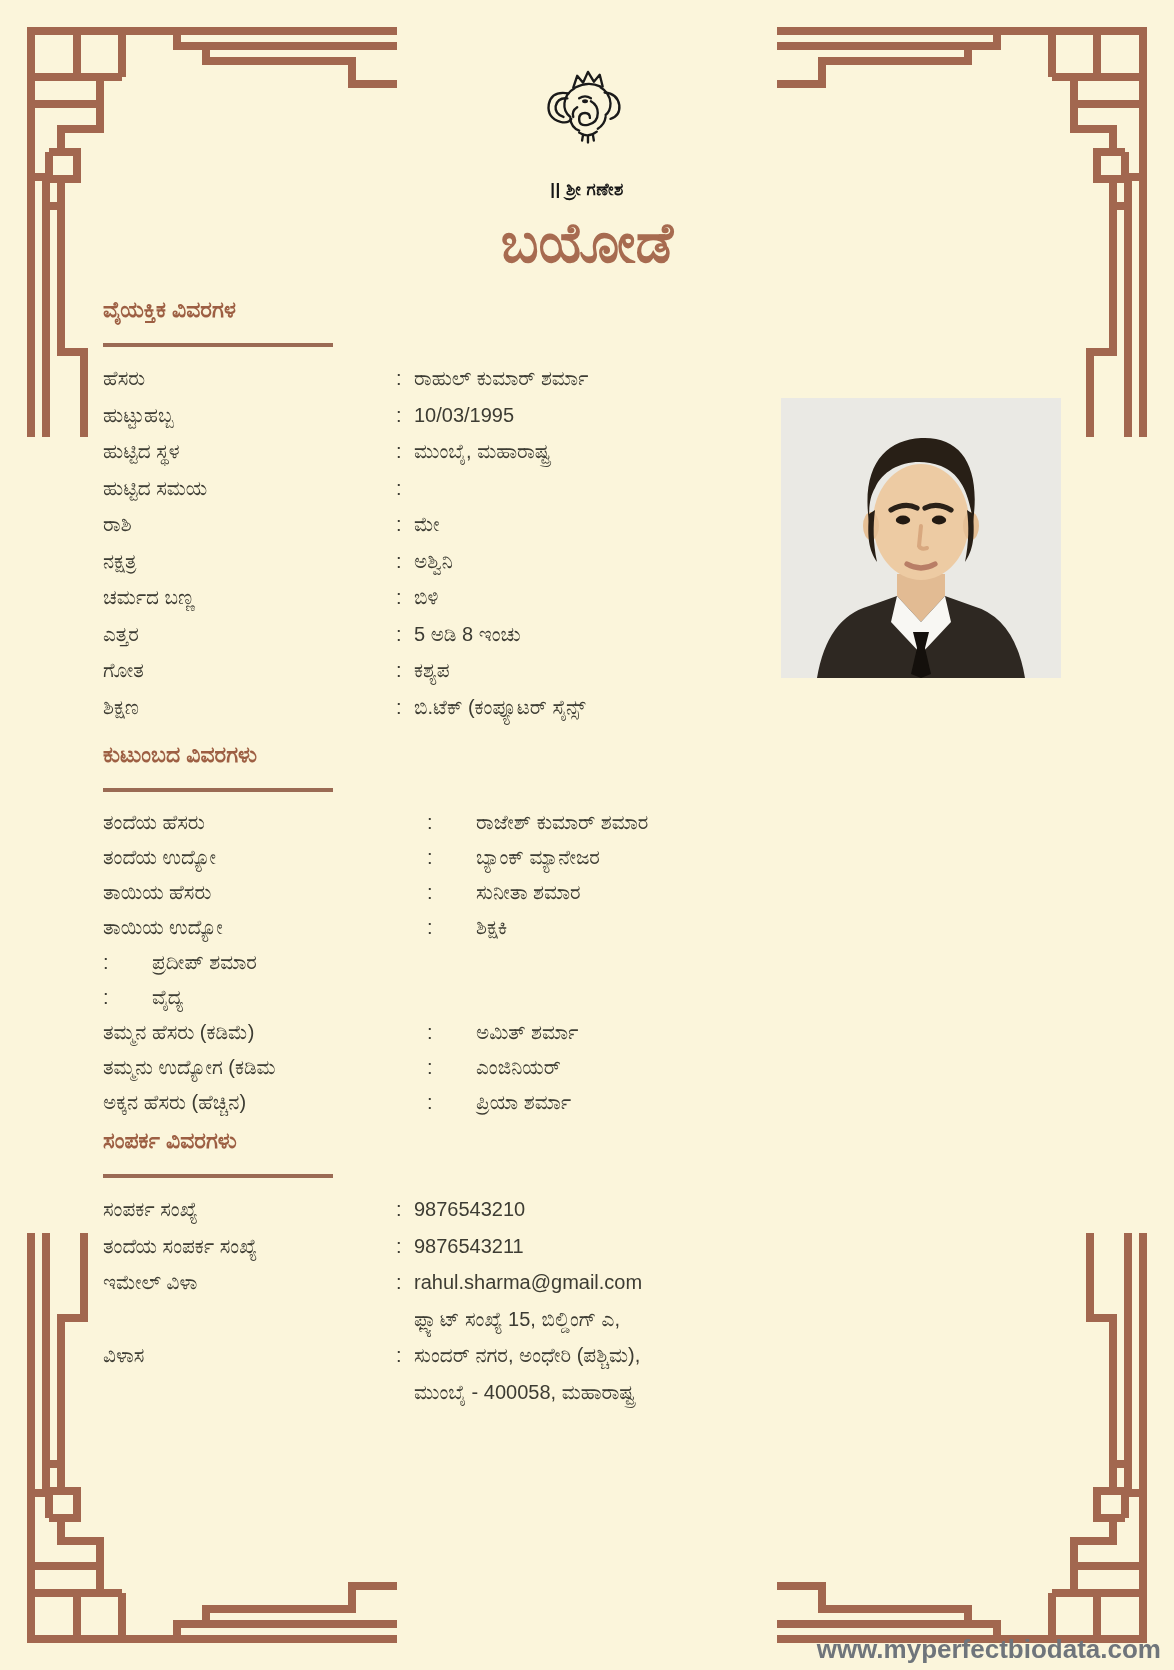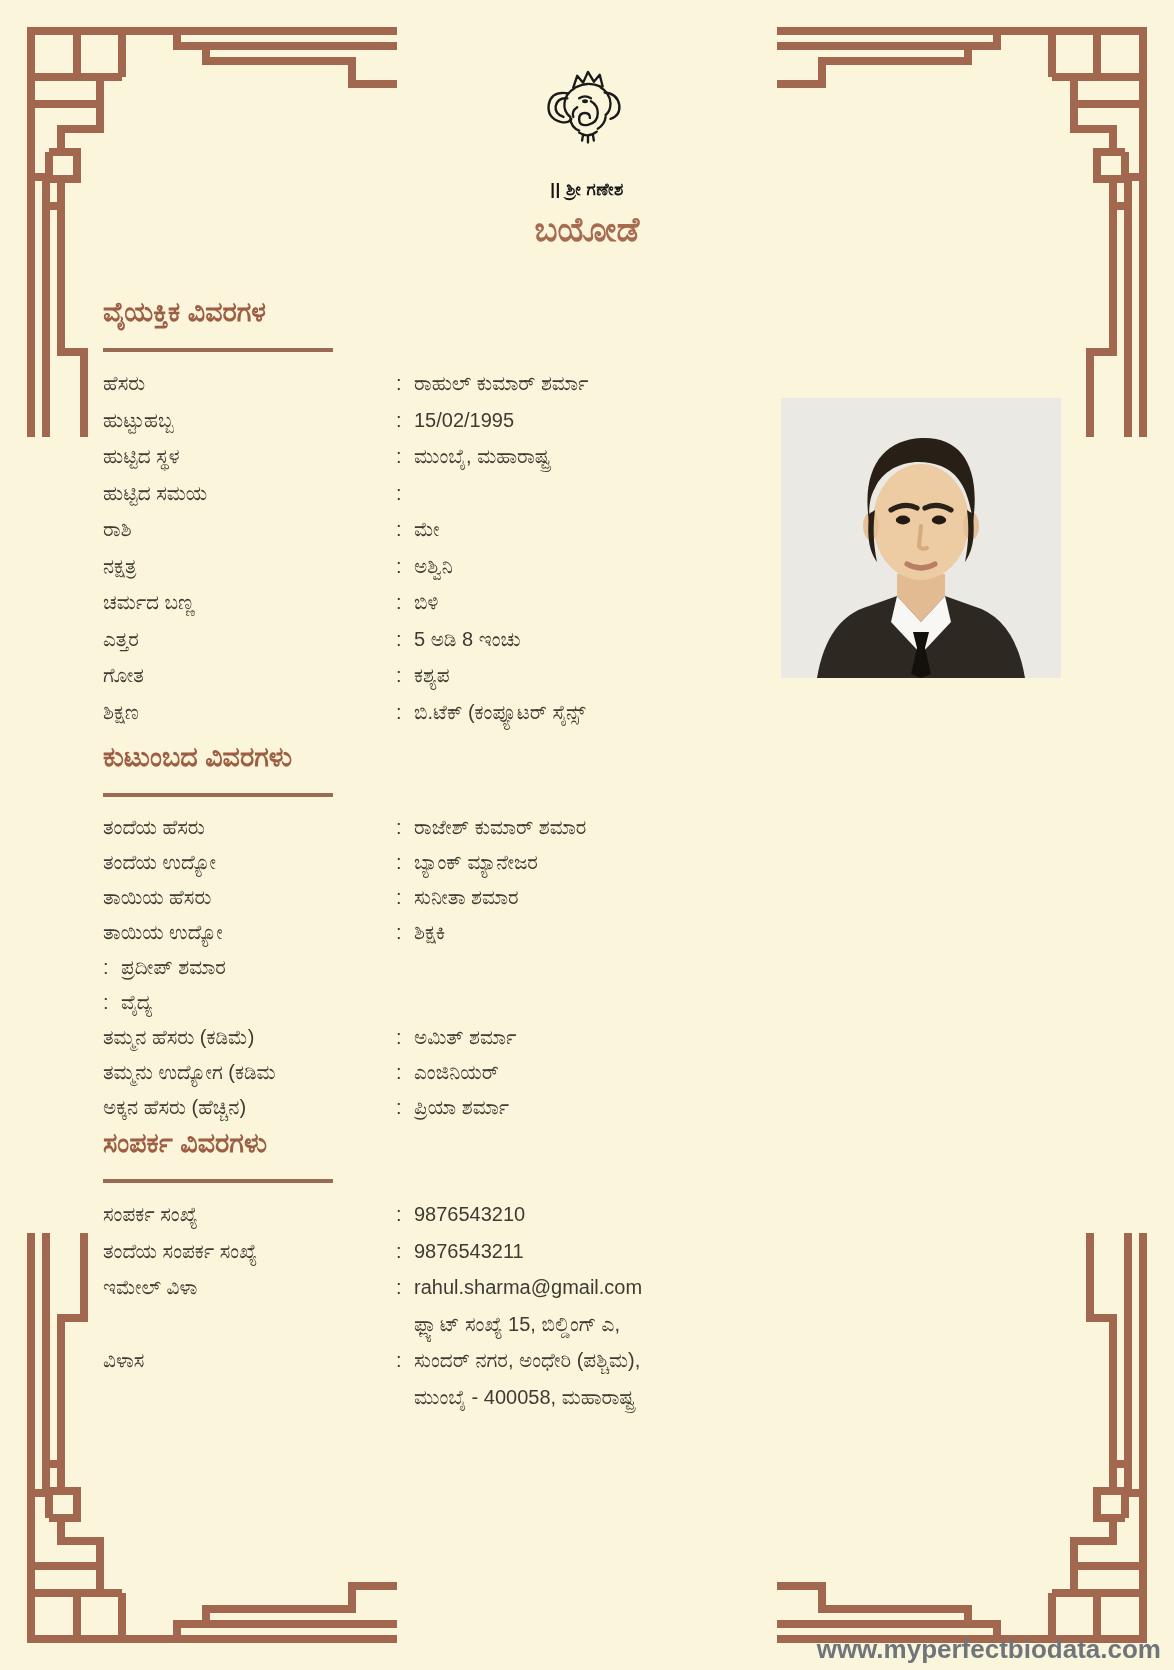--- a/index.html
+++ b/index.html
@@ -15,31 +15,31 @@
   .corner svg { display:block; width:100%; height:100%; }
   .corner.tl { top:0; left:0; }
   .corner.tr { top:0; right:0; transform:scaleX(-1); }
   .corner.bl { bottom:0; left:0; transform:scaleY(-1); }
   .corner.br { bottom:0; right:0; transform:scale(-1,-1); }
 
   
   .header { position:absolute; top:66px; left:0; width:100%; text-align:center; }
   .ganesha { width:98px; height:106px; margin:0 auto; }
   .blessing { margin-top:8px; font-size:17px; font-weight:bold; color:#161616; letter-spacing:.5px; }
-  .title { margin-top:10px; font-size:34px; font-weight:bold; color:#A76B50; }
+  .title { margin-top:10px; font-size:56px; font-weight:bold; color:#A76B50; }
 
   
   .section { position:absolute; left:103px; width:665px; }
   .s1 { top:297px; }
   .s2 { top:742px; }
   .s3 { top:1128px; }
-  .sec-head { font-size:27px; font-weight:bold; color:#9D5F43; }
+  .sec-head { font-size:22px; font-weight:bold; color:#9D5F43; }
   .sec-line { width:230px; height:4px; background:#9A6A54; margin:20px 0 13px 0; }
   .row { display:flex; align-items:center; font-size:20px; line-height:36.5px; }
-  .s2 .row { line-height:35px; }
+  .s2 .row { line-height:35px;gap:31px; }
   .lbl { width:293px; flex:none; }
   .colon { width:18px; flex:none; }
   .val { flex:1; }
   .vline { display:block; }
 
   
   .photo { position:absolute; left:781px; top:398px; width:280px; height:280px; }
   .photo svg { display:block; width:100%; height:100%; }
 
   
@@ -180,21 +180,21 @@
     <div class="sec-head">ವೈಯಕ್ತಿಕ ವಿವರಗಳ</div>
     <div class="sec-line"></div>
     <div class="row">
         <span class="lbl">ಹೆಸರು</span>
         <span class="colon">:</span>
         <span class="val">ರಾಹುಲ್ ಕುಮಾರ್ ಶರ್ಮಾ</span>
       </div>
     <div class="row">
         <span class="lbl">ಹುಟ್ಟುಹಬ್ಬ</span>
         <span class="colon">:</span>
-        <span class="val">15/02/1995</span>
+        <span class="val">10/03/1995</span>
       </div>
     <div class="row">
         <span class="lbl">ಹುಟ್ಟಿದ ಸ್ಥಳ</span>
         <span class="colon">:</span>
         <span class="val">ಮುಂಬೈ, ಮಹಾರಾಷ್ಟ್ರ</span>
       </div>
     <div class="row">
         <span class="lbl">ಹುಟ್ಟಿದ ಸಮಯ</span>
         <span class="colon">:</span>
       </div>

